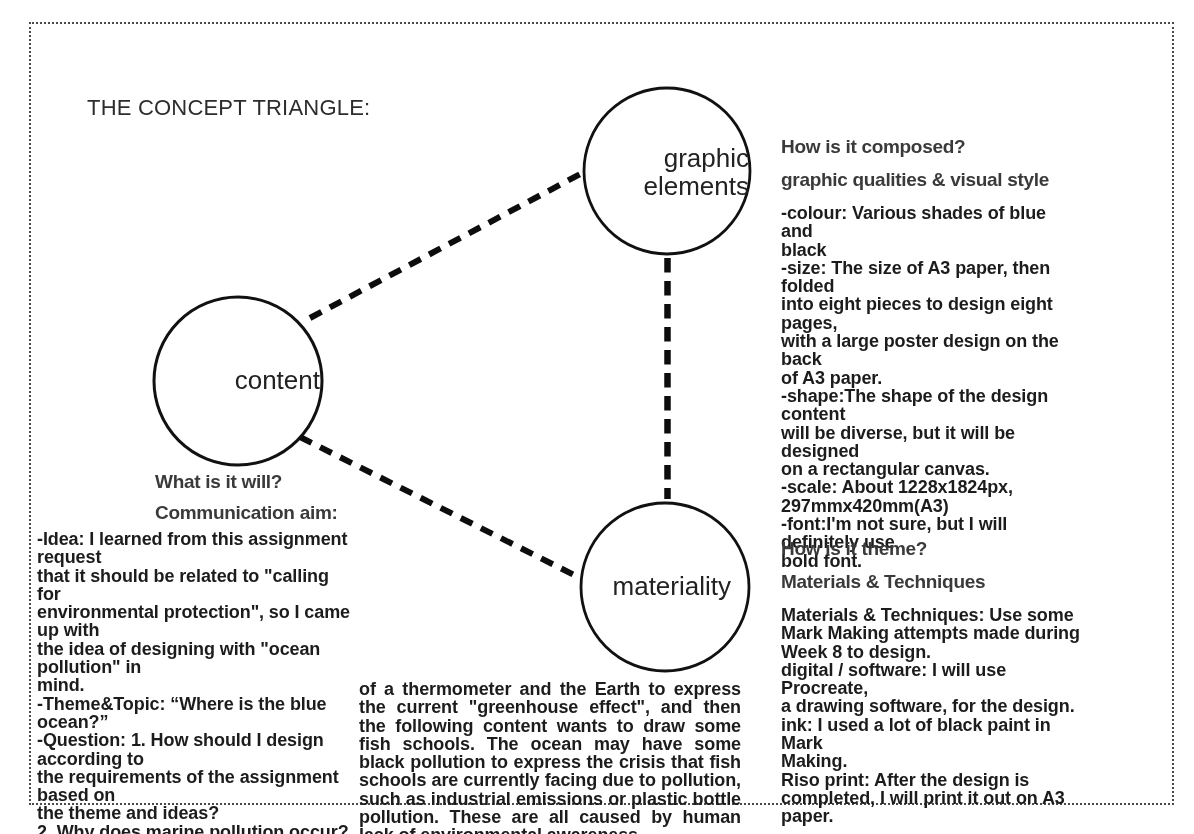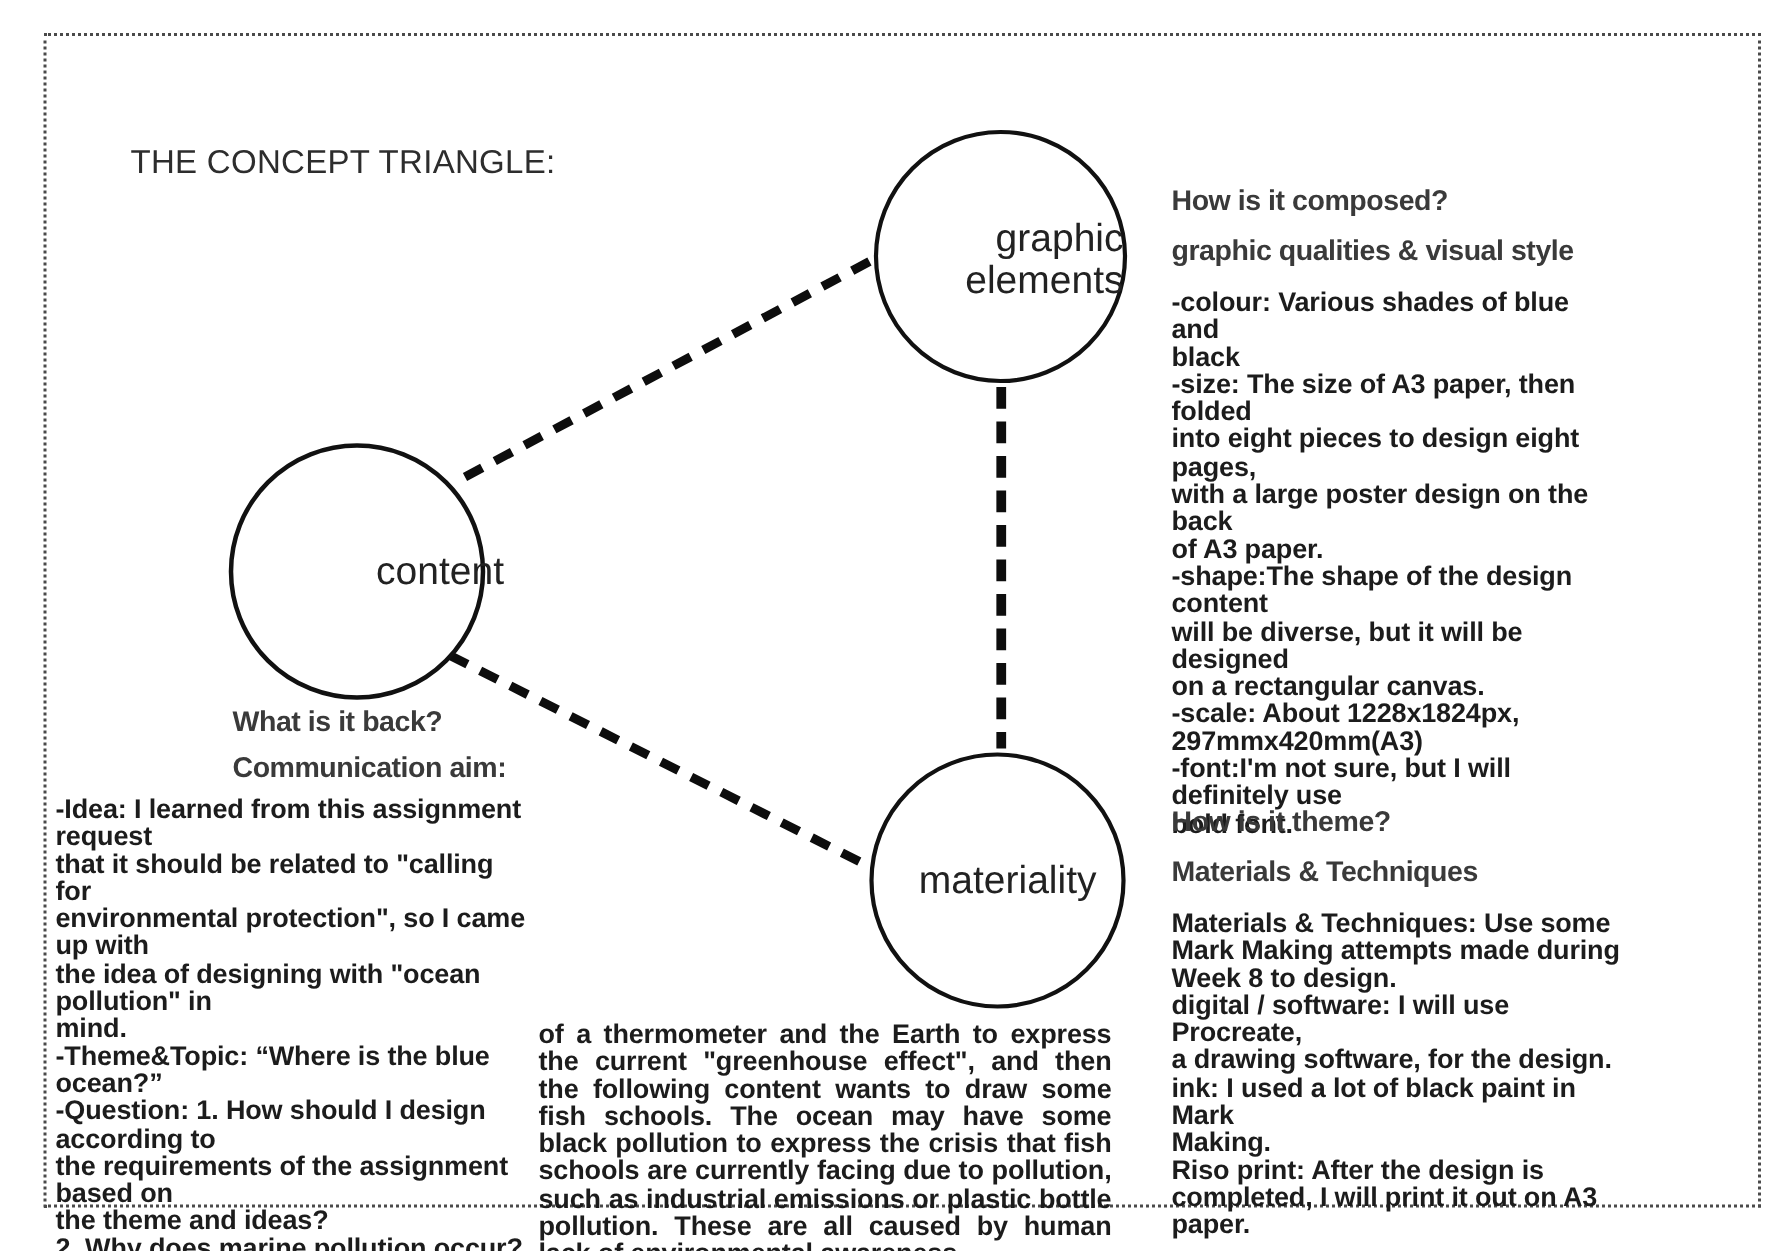--- a/index.html
+++ b/index.html
@@ -30,25 +30,25 @@
     <line x1="310" y1="318" x2="584" y2="172" stroke="#0d0d0d" stroke-width="6" stroke-dasharray="13 9.5"></line>
     <line x1="667.5" y1="258" x2="667.5" y2="499" stroke="#0d0d0d" stroke-width="6.5" stroke-dasharray="14.5 8.5"></line>
     <line x1="300" y1="437" x2="586" y2="581" stroke="#0d0d0d" stroke-width="6" stroke-dasharray="13 9.5"></line>
     <circle cx="667" cy="171" r="83" fill="#ffffff" stroke="#111111" stroke-width="2.8"></circle>
     <circle cx="238" cy="381" r="84" fill="#ffffff" stroke="#111111" stroke-width="3"></circle>
     <circle cx="665" cy="587" r="84" fill="#ffffff" stroke="#111111" stroke-width="2.8"></circle>
   </svg>
 
   <div class="abs node-label" style="left:585px;top:144px;width:164px;">graphic
 elements</div>
-  <div class="abs node-label" style="left:156px;top:366px;width:164px;padding-left:16px;">content</div>
+  <div class="abs node-label" style="left:156px;top:366px;width:164px;">content</div>
   <div class="abs node-label" style="left:583px;top:572px;width:148px;">materiality</div>
 
   <div class="abs" style="left:155px;top:470px;">
-    <div class="heading">What is it back?</div>
+    <div class="heading">What is it will?</div>
     <div class="heading" style="margin-top:7px;">Communication aim:</div>
   </div>
 
   <div class="abs body-text" style="left:37px;top:530px;width:318px;">-Idea: I learned from this assignment request
 that it should be related to "calling for
 environmental protection", so I came up with
 the idea of designing with "ocean pollution" in
 mind.
 -Theme&amp;Topic: “Where is the blue ocean?”
 -Question: 1. How should I design according to
@@ -57,21 +57,21 @@
 2. Why does marine pollution occur? And what
 techniques should I use to depict the ocean
 being polluted?
 3. What methods can be used to solve or
 alleviate the current environmental pollution
 problem? And how do I draw it and write it</div>
 
 
   <div class="abs body-text justify" style="left:359px;top:680px;width:382px;">of a thermometer and the Earth to express the current "greenhouse effect", and then the following content wants to draw some fish schools. The ocean may have some black pollution to express the crisis that fish schools are currently facing due to pollution, such as industrial emissions or plastic bottle pollution. These are all caused by human lack of environmental awareness.</div>
 
-  <div class="abs section" style="left:781px;top:123px;width:300px;">
+  <div class="abs section" style="left:781px;top:135px;width:300px;">
     <div class="heading">How is it composed?</div>
     <div class="heading">graphic qualities &amp; visual style</div>
     <div class="body-text">-colour: Various shades of blue and
 black
 -size: The size of A3 paper, then folded
 into eight pieces to design eight pages,
 with a large poster design on the back
 of A3 paper.
 -shape:The shape of the design content
 will be diverse, but it will be designed

